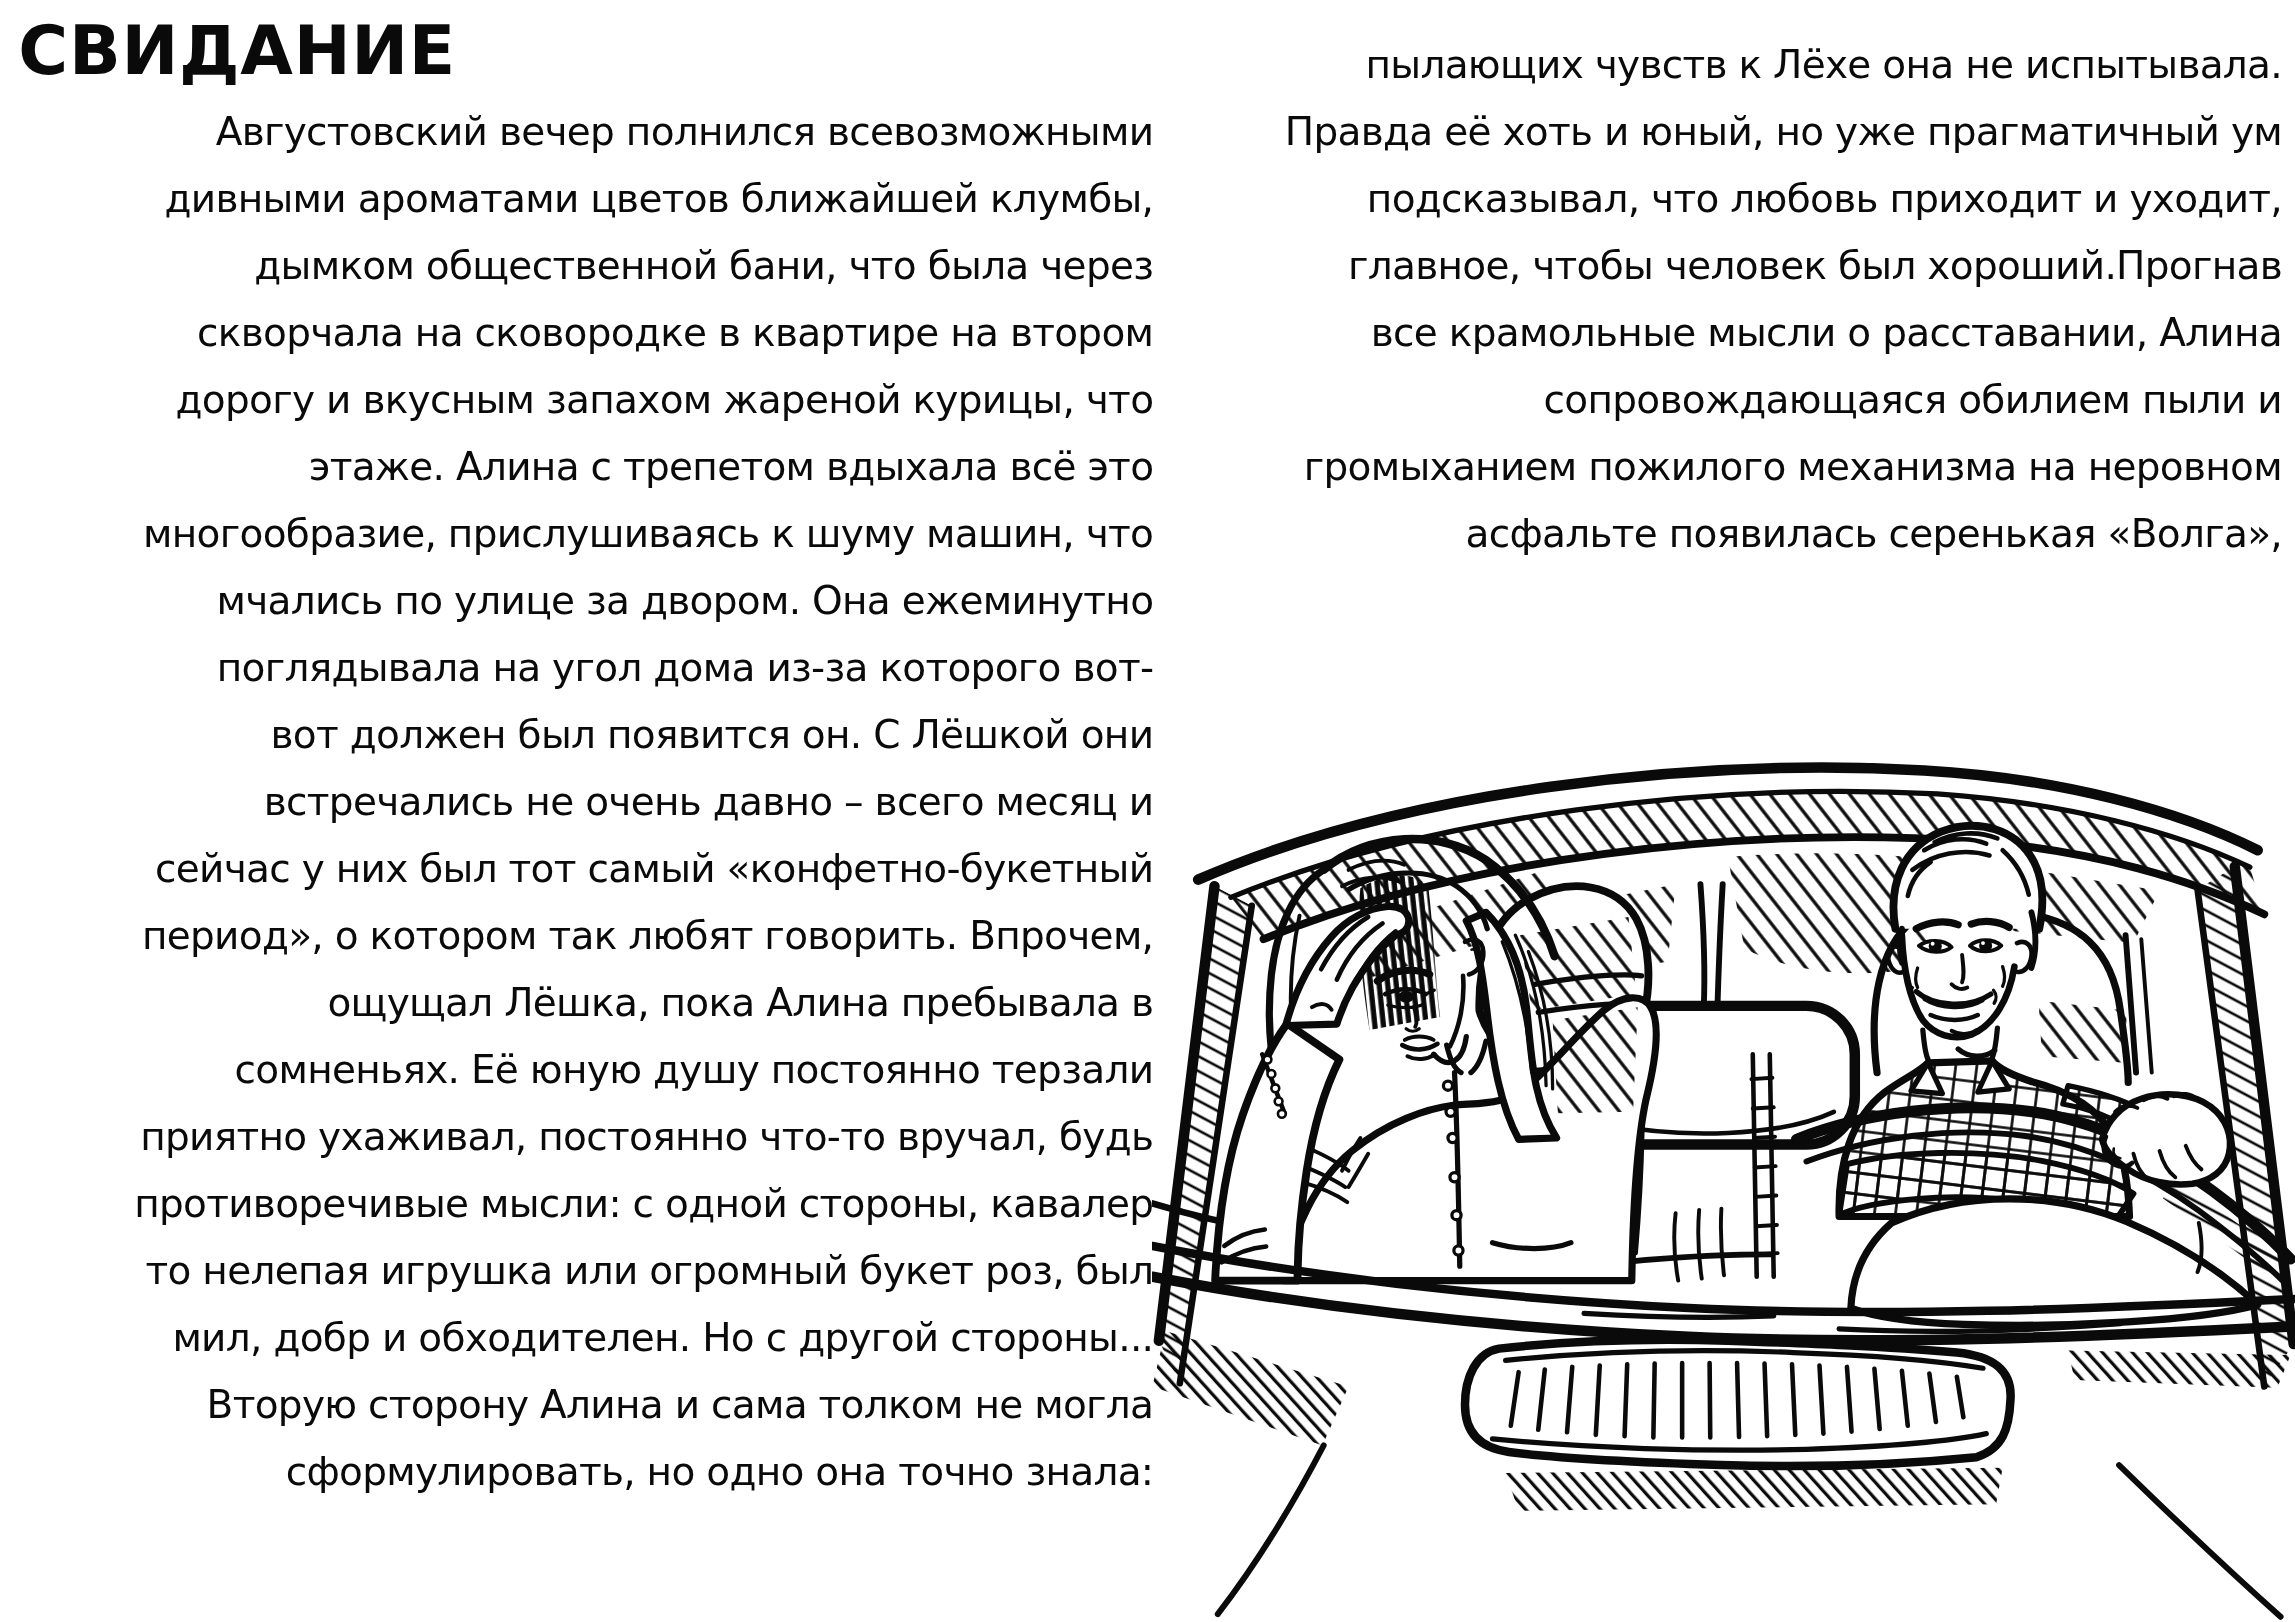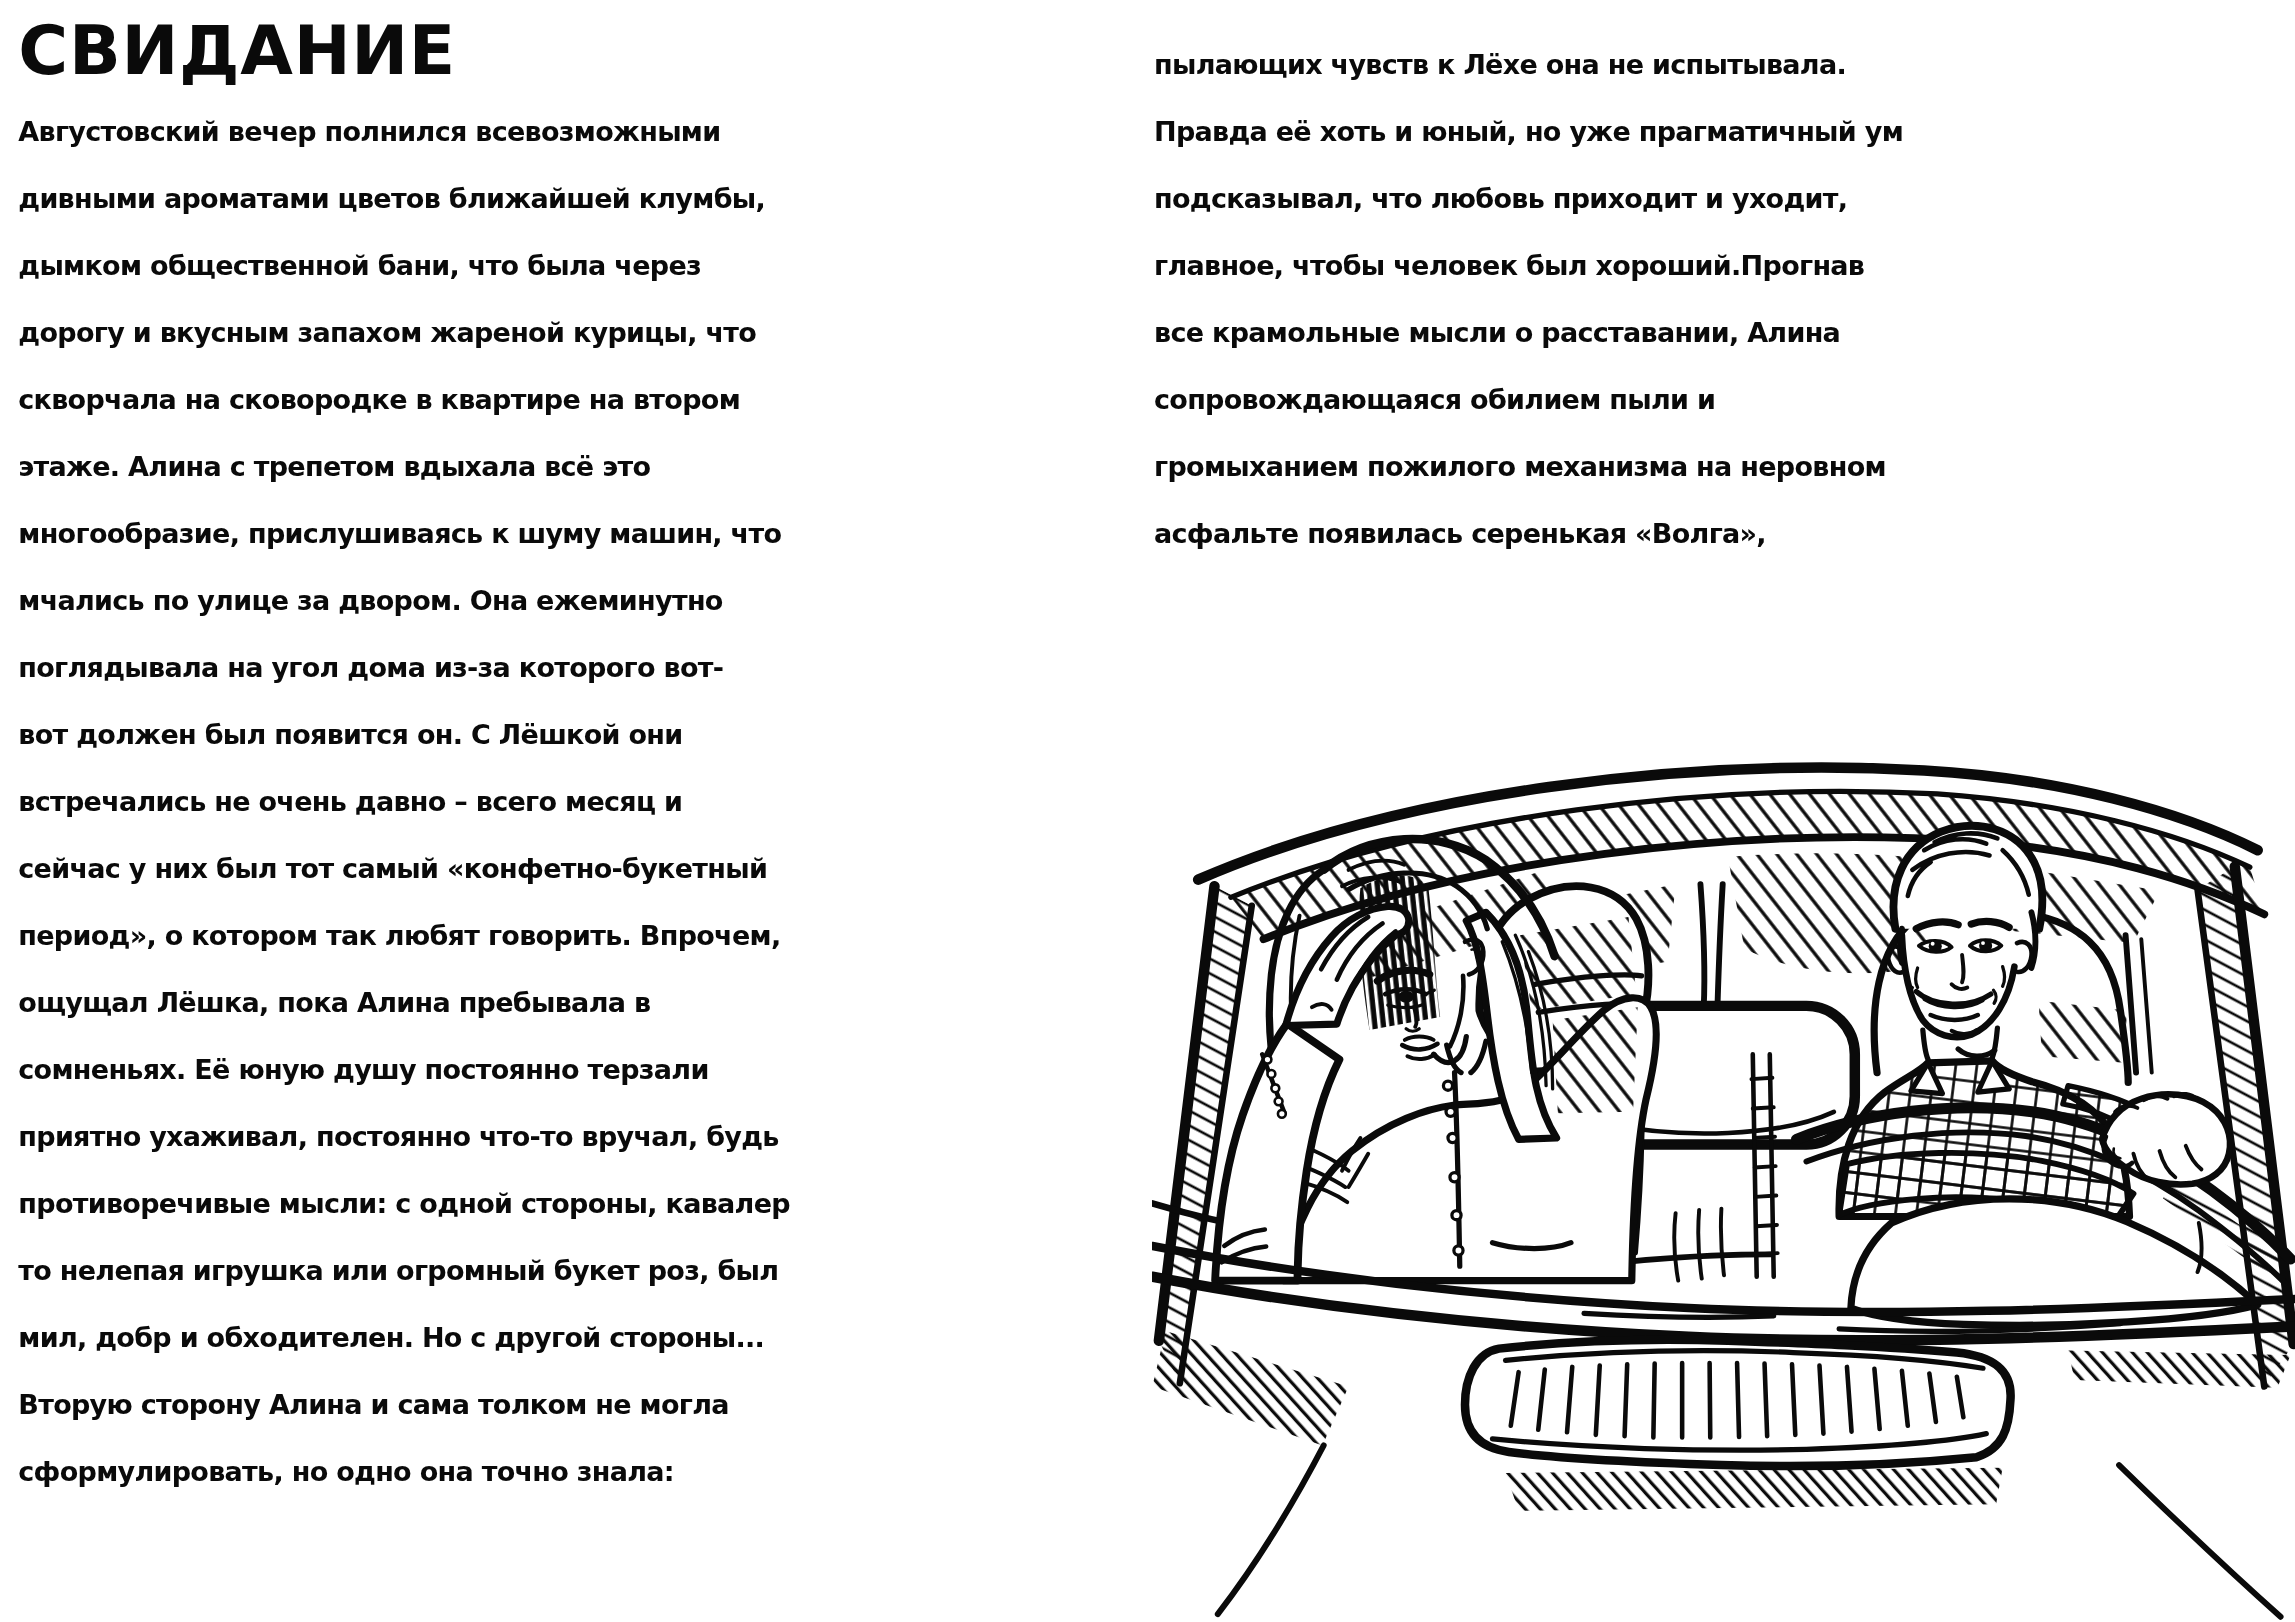--- a/index.html
+++ b/index.html
@@ -8,39 +8,39 @@
     font-family:"DejaVu Sans",sans-serif;color:#0a0a0a;overflow:hidden;
   }
   .title{
     position:absolute;left:18.3px;top:2.6px;width:1135px;height:96px;line-height:96px;
     text-align:left;font-size:68px;font-weight:700;letter-spacing:0.7px;white-space:nowrap;
   }
   .col{position:absolute;}
   .col-left{left:18.3px;top:98px;width:1135px;}
   .col-right{left:1154px;top:31px;width:1128px;}
   .line{
-    height:67px;line-height:67px;text-align:left;
-    font-size:27px;font-weight:700;letter-spacing:-0.7px;white-space:nowrap;
+    height:67px;line-height:67px;text-align:right;
+    font-size:39px;font-weight:400;letter-spacing:-0.7px;white-space:nowrap;
   }
   .illustration{position:absolute;left:1152px;top:654px;width:1144px;height:968px;}
   svg{display:block}
 </style>
 </head>
 <body>
 
 <div class="page">
 
   <div class="title">СВИДАНИЕ</div>
 
   <div class="col col-left">
     <div class="line">Августовский вечер полнился всевозможными</div>
     <div class="line">дивными ароматами цветов ближайшей клумбы,</div>
     <div class="line">дымком общественной бани, что была через</div>
+    <div class="line">скворчала на сковородке в квартире на втором</div>
     <div class="line">дорогу и вкусным запахом жареной курицы, что</div>
-    <div class="line">скворчала на сковородке в квартире на втором</div>
     <div class="line">этаже. Алина с трепетом вдыхала всё это</div>
     <div class="line">многообразие, прислушиваясь к шуму машин, что</div>
     <div class="line">мчались по улице за двором. Она ежеминутно</div>
     <div class="line">поглядывала на угол дома из-за которого вот-</div>
     <div class="line">вот должен был появится он. С Лёшкой они</div>
     <div class="line">встречались не очень давно – всего месяц и</div>
     <div class="line">сейчас у них был тот самый «конфетно-букетный</div>
     <div class="line">период», о котором так любят говорить. Впрочем,</div>
     <div class="line">ощущал Лёшка, пока Алина пребывала в</div>
     <div class="line">сомненьях. Её юную душу постоянно терзали</div>

